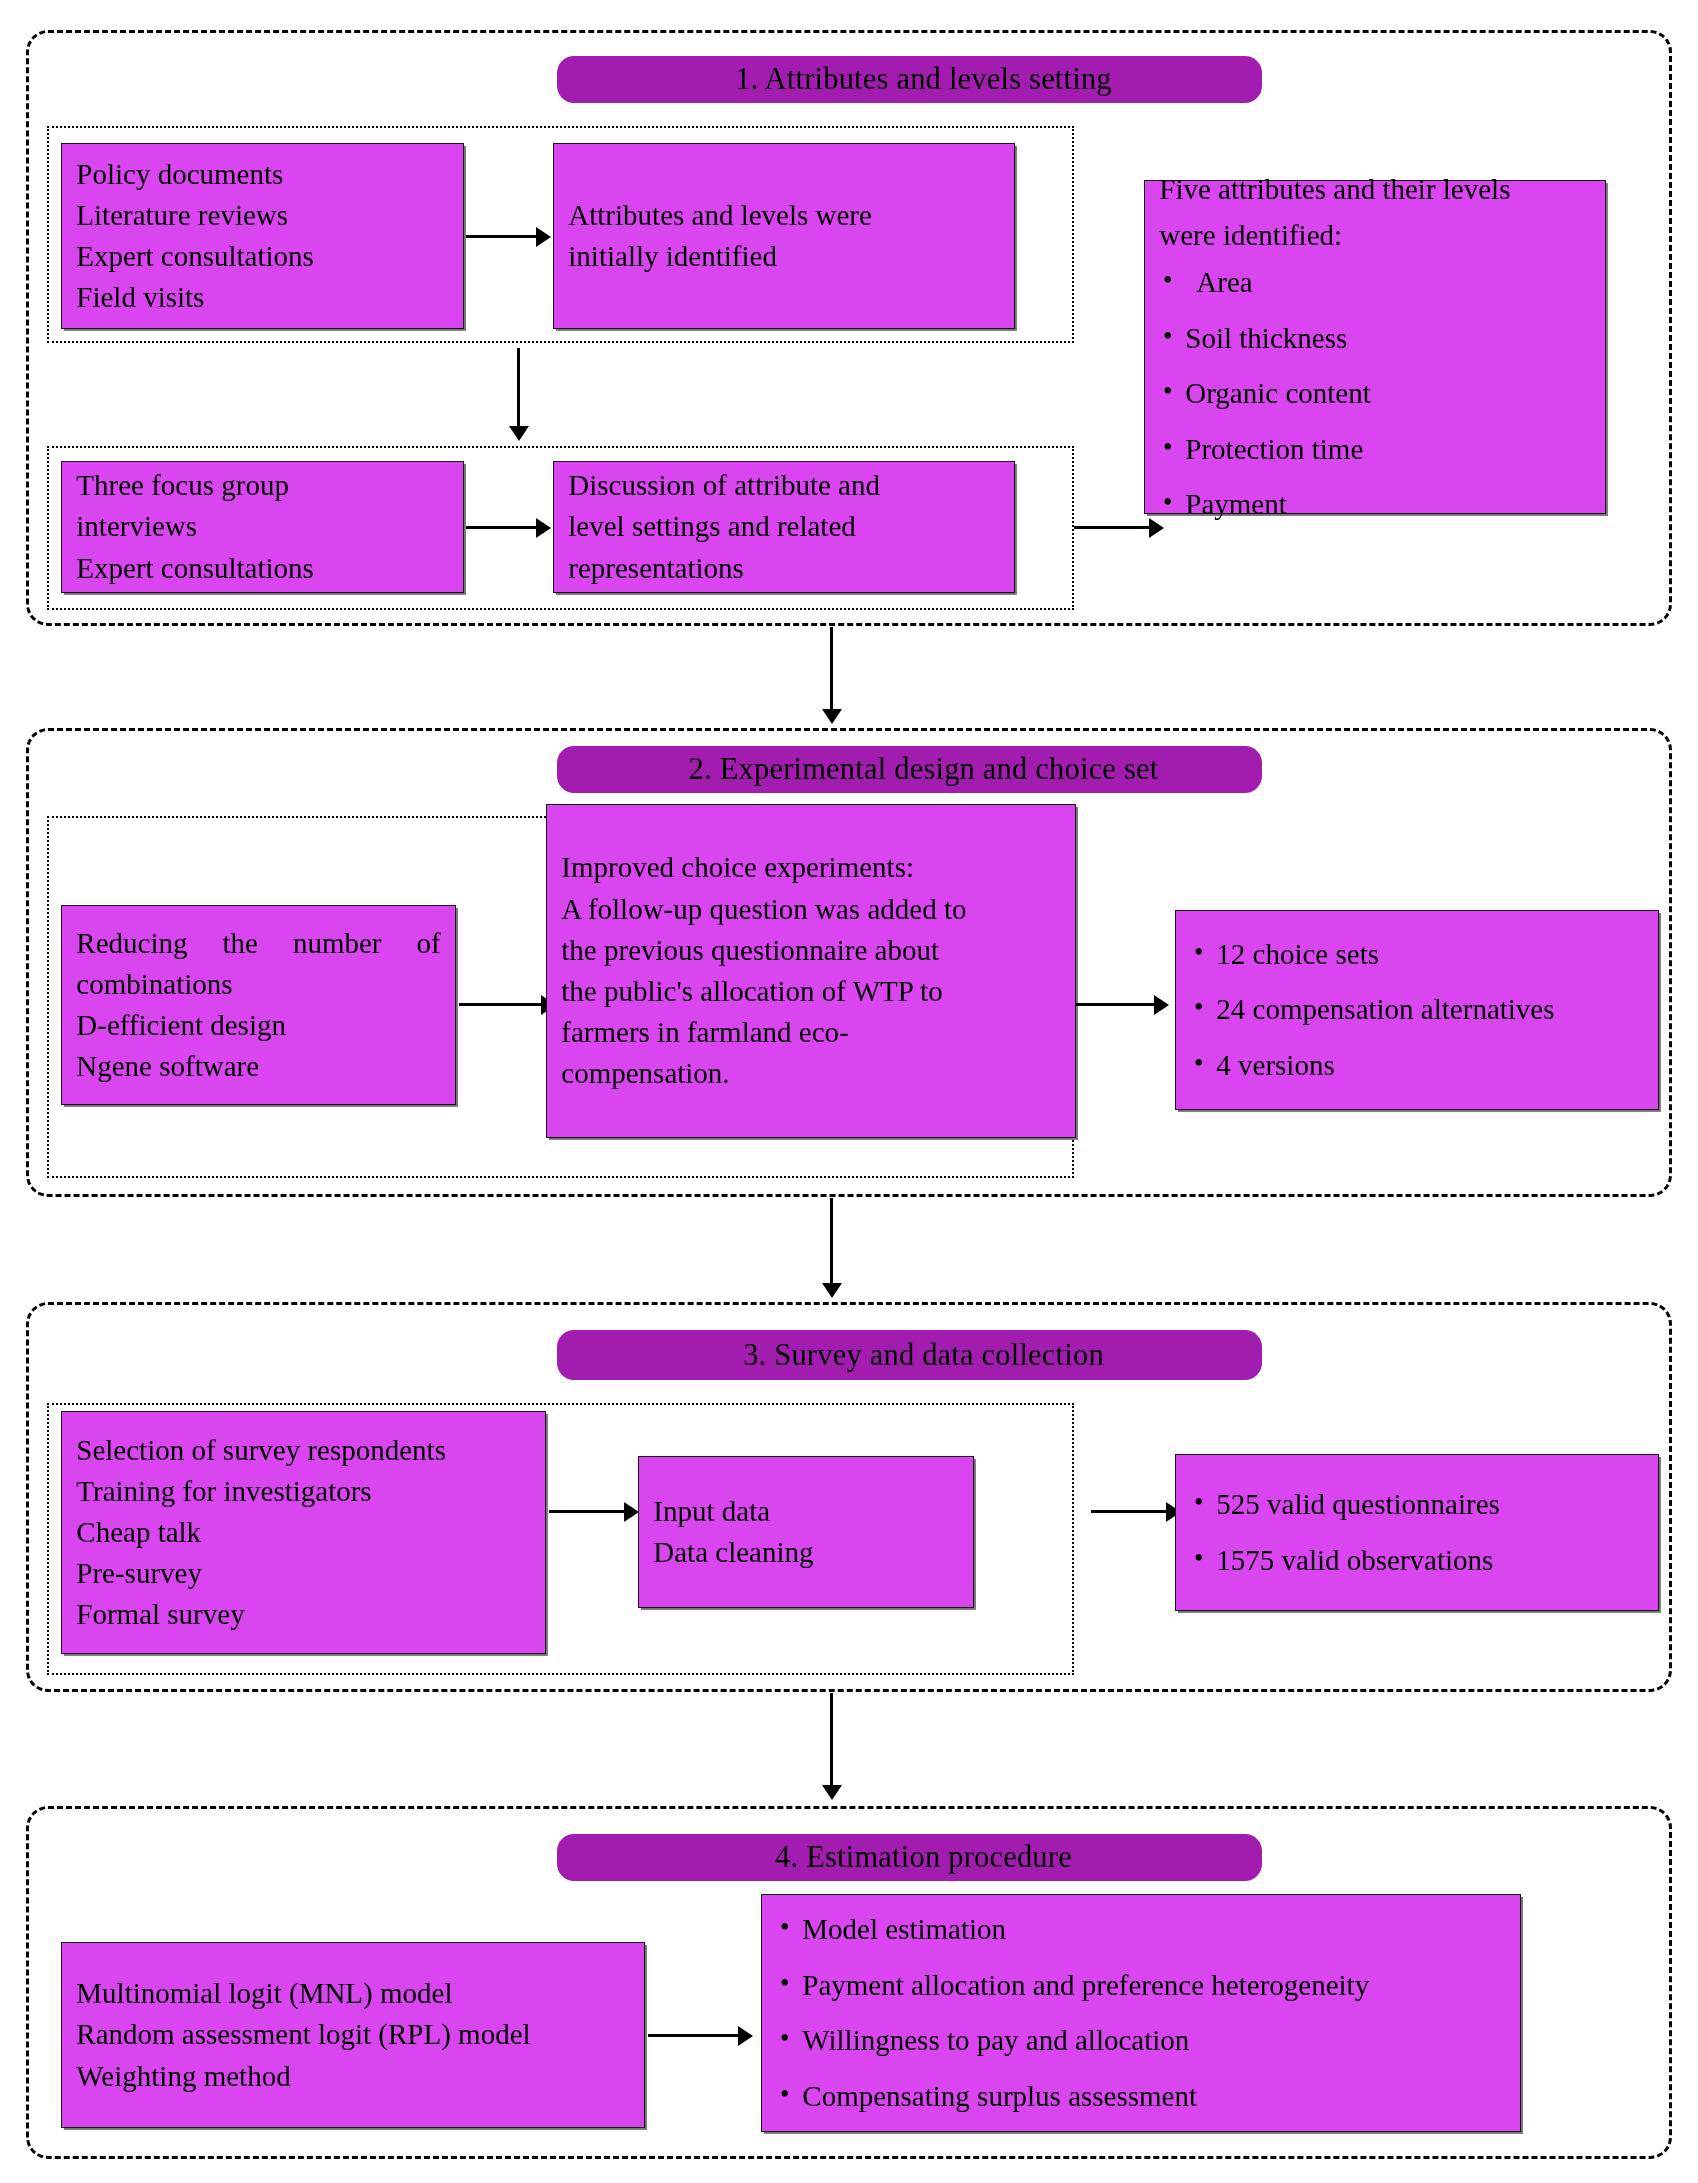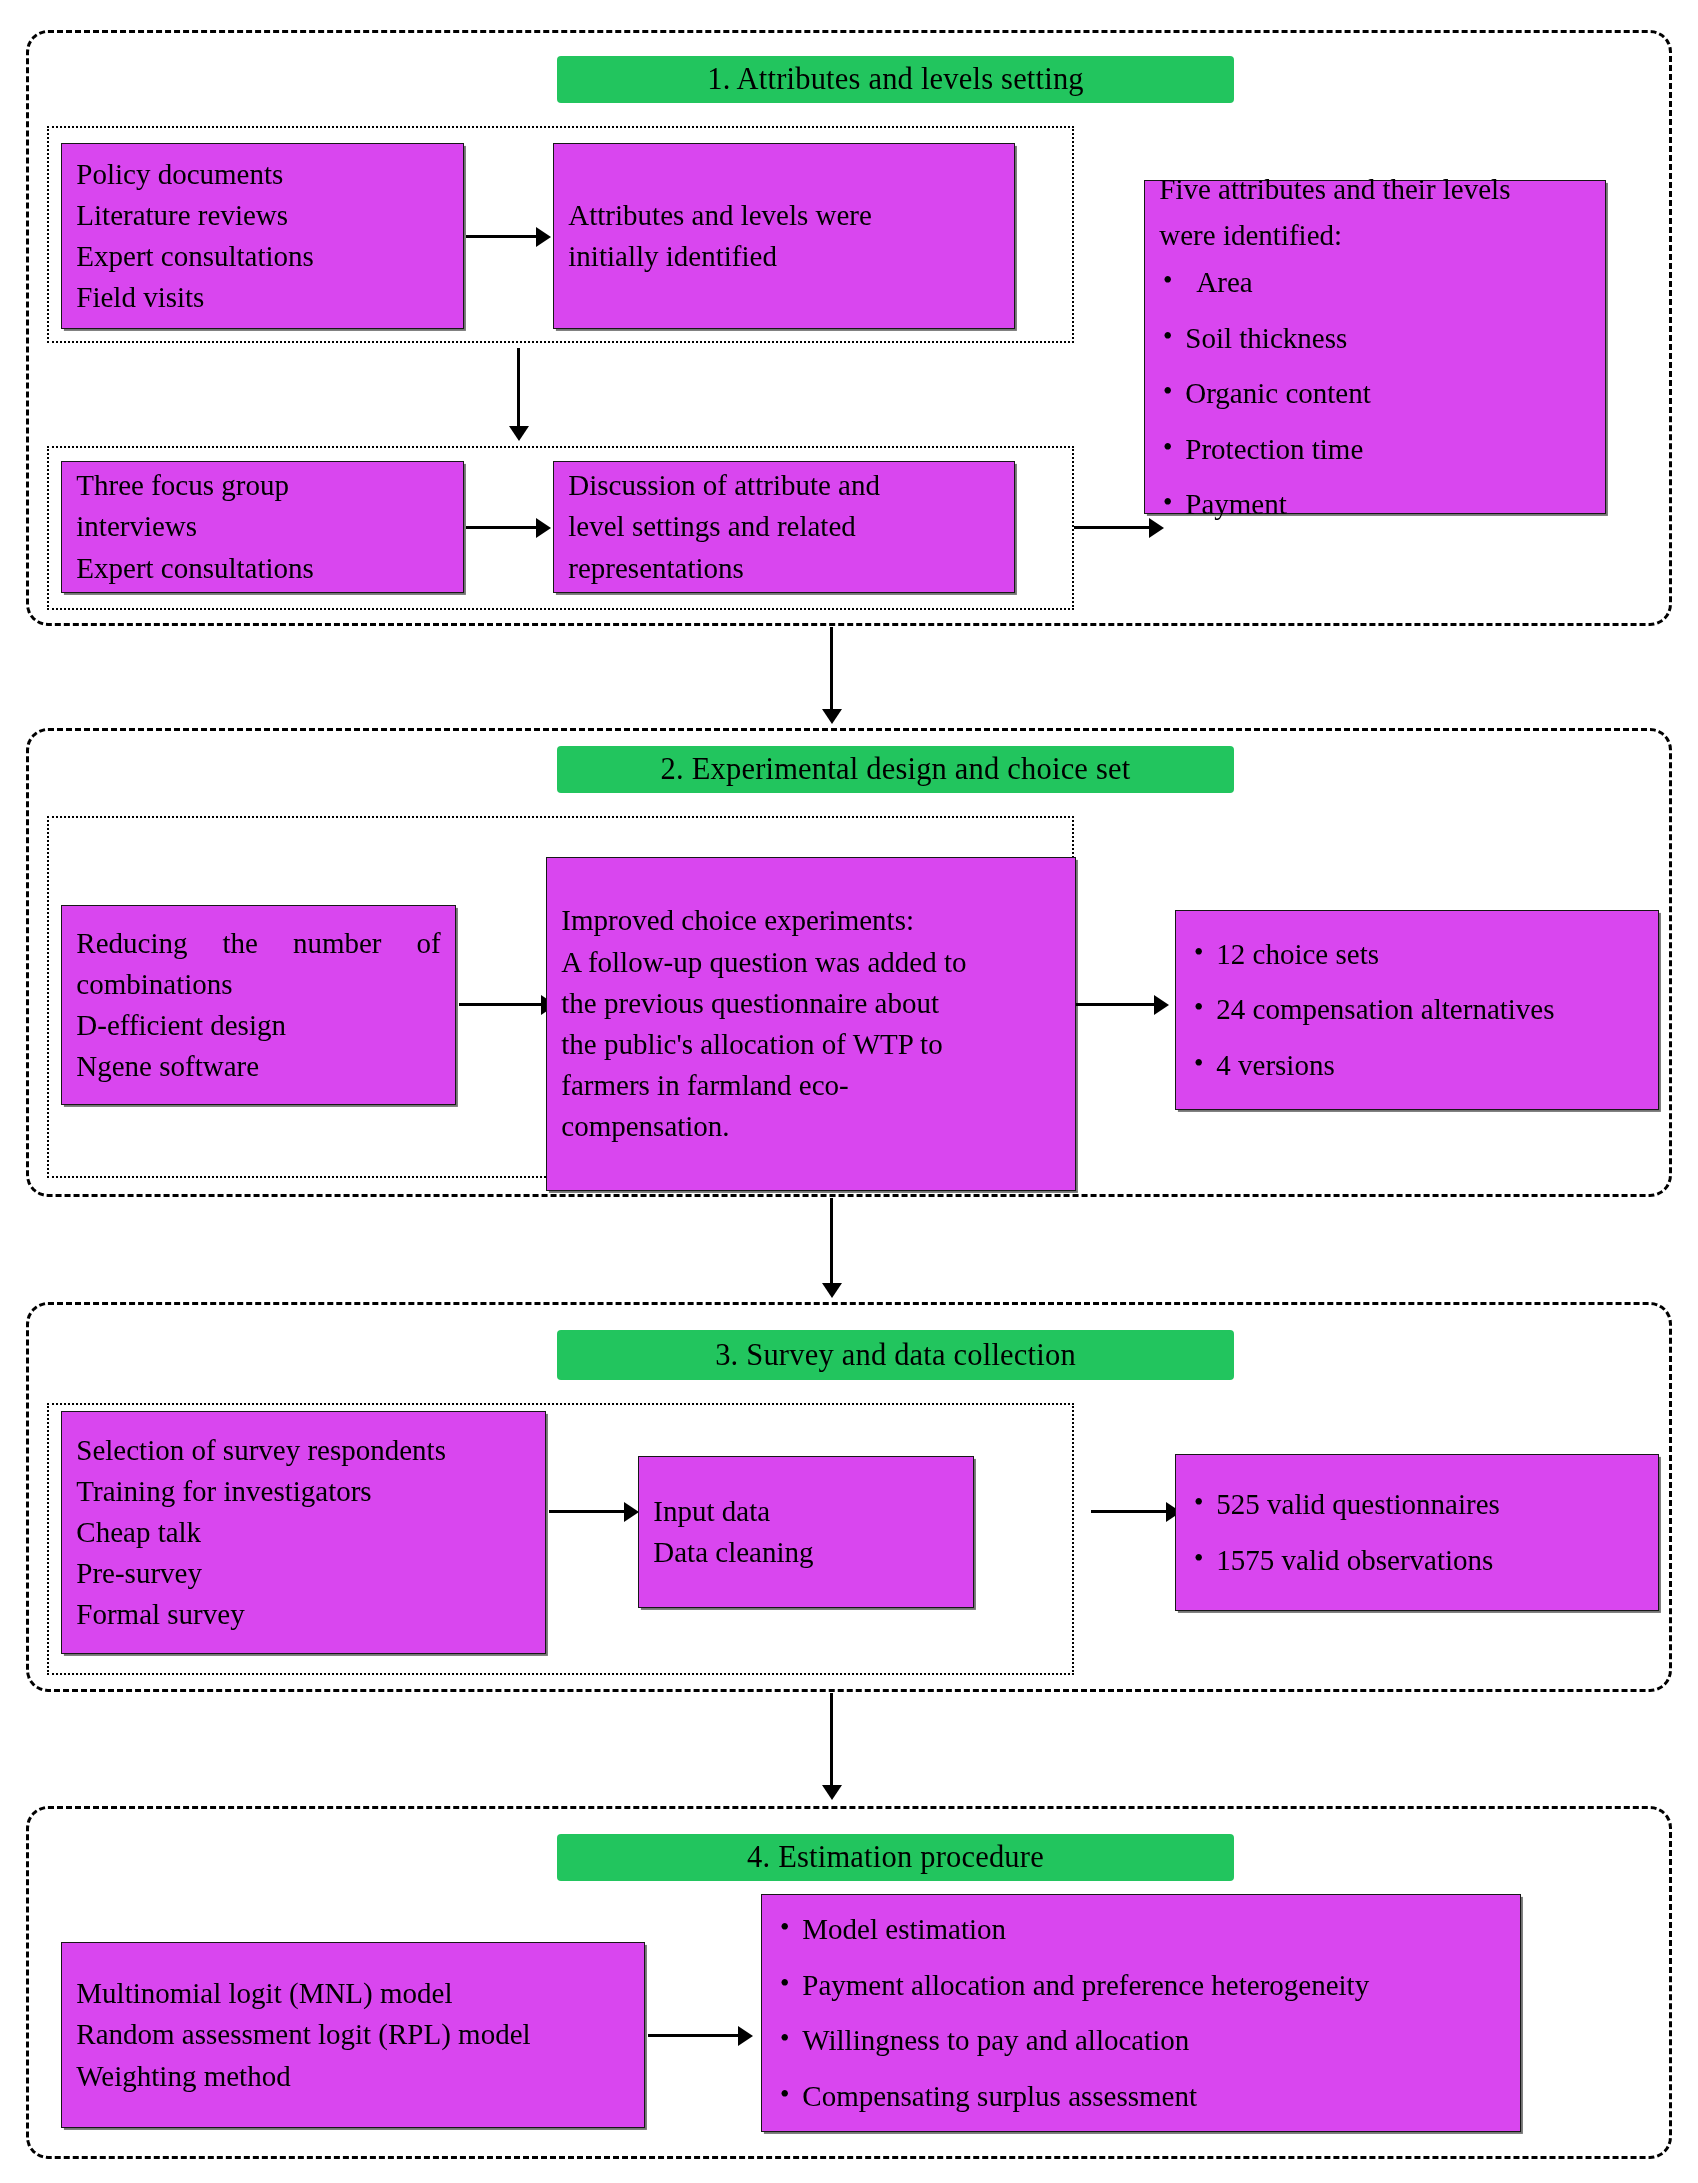--- a/index.html
+++ b/index.html
@@ -26,30 +26,31 @@
   .dotgroup{
     position:absolute;
     border:2.4px dotted #000;
     box-sizing:border-box;
     background:transparent;
   }
 
   
   .pill{
     position:absolute;
-    background:#22c55e;
-    border-radius:4px;
+    background:#a21caf;
+    border-radius:17px;
     display:flex;
     align-items:center;
     justify-content:center;
     font-size:30.5px;
     line-height:1;
     letter-spacing:0.2px;
     white-space:nowrap;
     color:#000;
+    padding-left:28px;
   }
 
   
   .box{
     position:absolute;
     box-sizing:border-box;
     background:#d946ef;
     border:1.4px solid #171717;
     box-shadow:2.4px 2.4px 0 -0.5px rgba(0,0,0,0.55);
     display:flex;
@@ -195,21 +196,21 @@
   <div class="dotgroup" style="left:47px; top:816px; width:1027px; height:362px;"></div>
 
   <div class="box just" style="left:61px; top:905px; width:395px; height:200px;">
     <div class="wrapln">Reducing the number of combinations</div>
     <div class="ln">D-efficient design</div>
     <div class="ln">Ngene software</div>
   </div>
 
   <div class="arrow-h" style="left:459px; top:1003px; width:83px;"></div>
 
-  <div class="box" style="left:546px; top:857px; width:530px; height:334px;">
+  <div class="box" style="left:546px; top:804px; width:530px; height:334px;">
     <div class="ln">Improved choice experiments:</div>
     <div class="ln">A follow-up question was added to</div>
     <div class="ln">the previous questionnaire about</div>
     <div class="ln">the public's allocation of WTP to</div>
     <div class="ln">farmers in farmland eco-</div>
     <div class="ln">compensation.</div>
   </div>
 
   <div class="arrow-h" style="left:1076px; top:1003px; width:79px;"></div>
 

